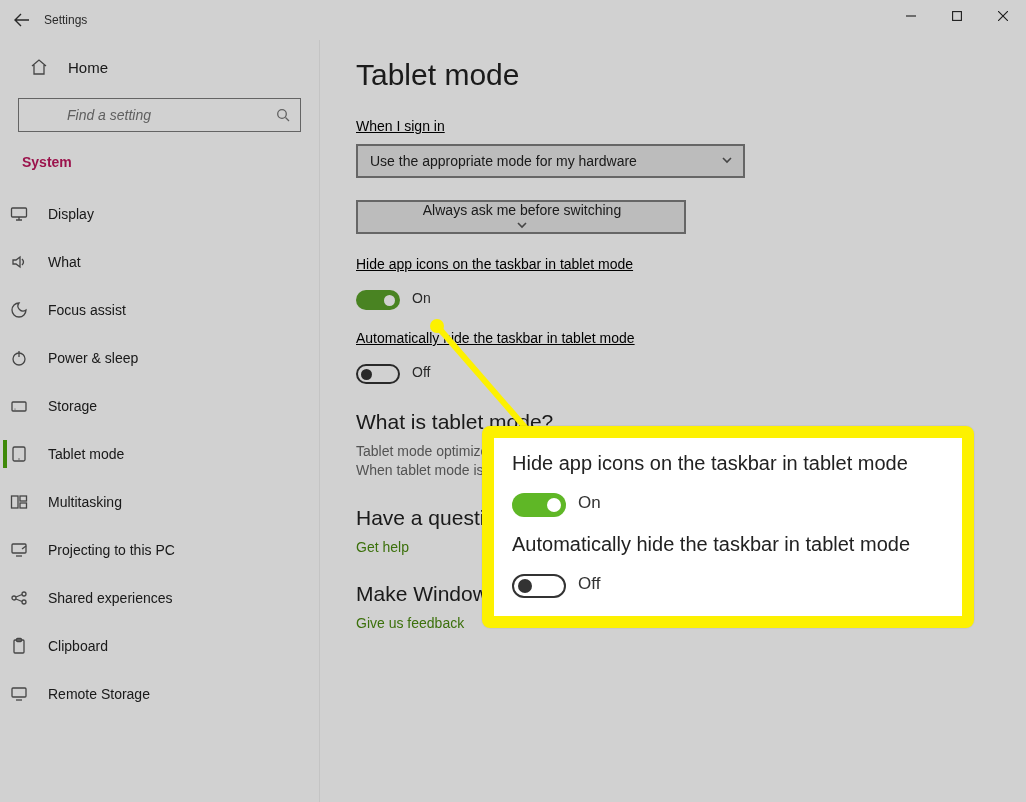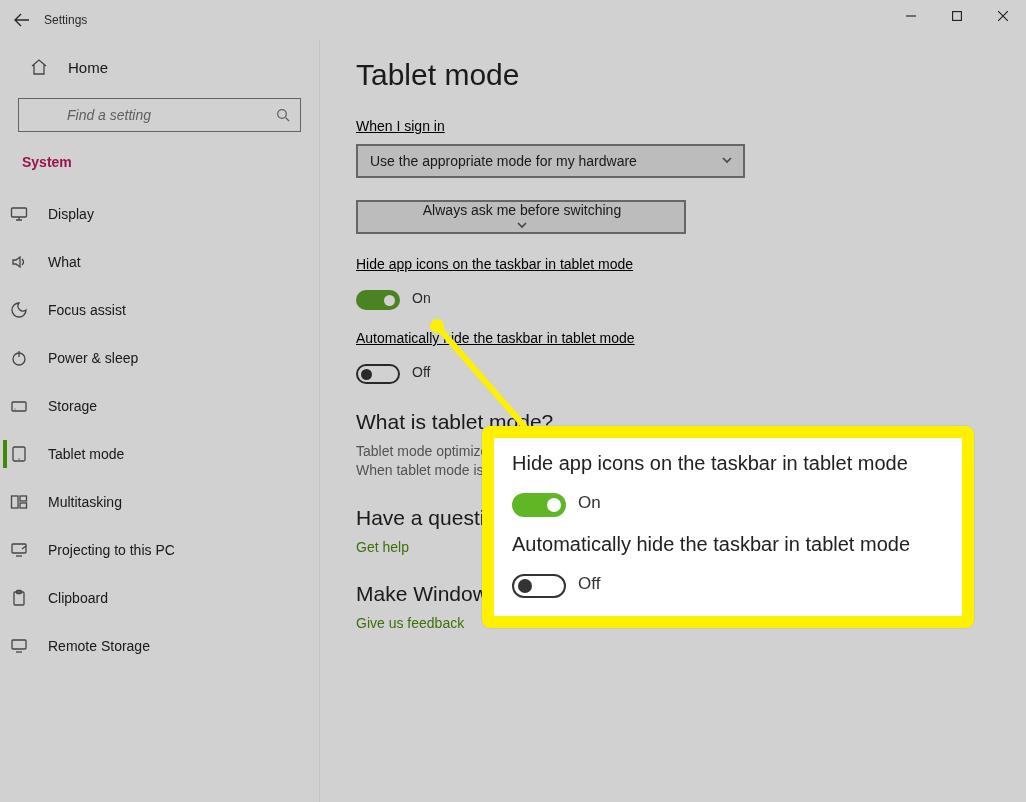--- a/index.html
+++ b/index.html
@@ -205,20 +205,31 @@
                 <rect x="2" y="3" width="14" height="9" rx="1"></rect>
                 <path d="M6 15 H12"></path>
                 <path d="M12 8 L16 5"></path>
               </svg>
             </span>
             <span>Projecting to this PC</span>
           </div>
           <div class="nav-item">
             <span class="icon">
               <svg viewBox="0 0 18 18">
+                <circle cx="4" cy="9" r="2"></circle>
+                <circle cx="14" cy="5" r="2"></circle>
+                <circle cx="14" cy="13" r="2"></circle>
+                <path d="M6 8 L12 5.5 M6 10 L12 12.5"></path>
+              </svg>
+            </span>
+            <span>Shared experiences</span>
+          </div>
+          <div class="nav-item">
+            <span class="icon">
+              <svg viewBox="0 0 18 18">
                 <rect x="4" y="3" width="10" height="13" rx="1"></rect>
                 <rect x="6.5" y="1.5" width="5" height="3" rx="1"></rect>
               </svg>
             </span>
             <span>Clipboard</span>
           </div>
           <div class="nav-item">
             <span class="icon">
               <svg viewBox="0 0 18 18">
                 <rect x="2" y="3" width="14" height="9" rx="1"></rect>

